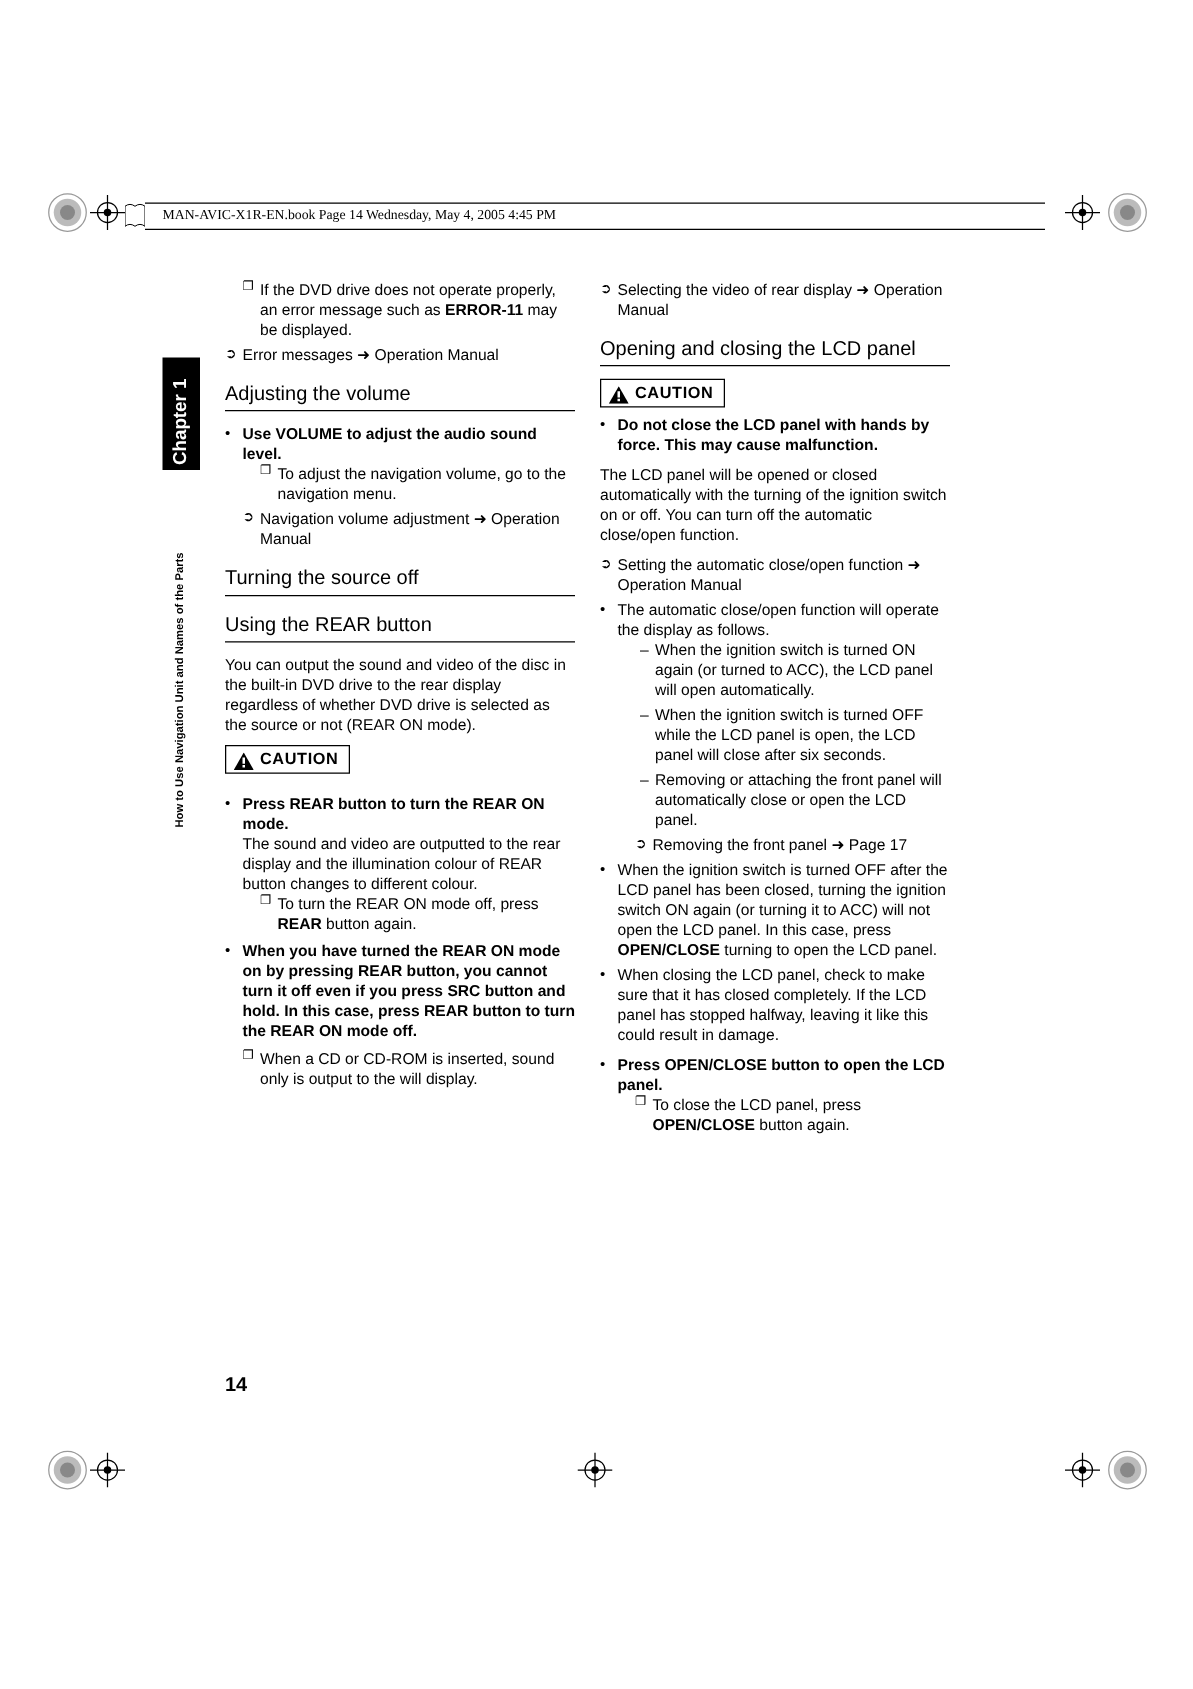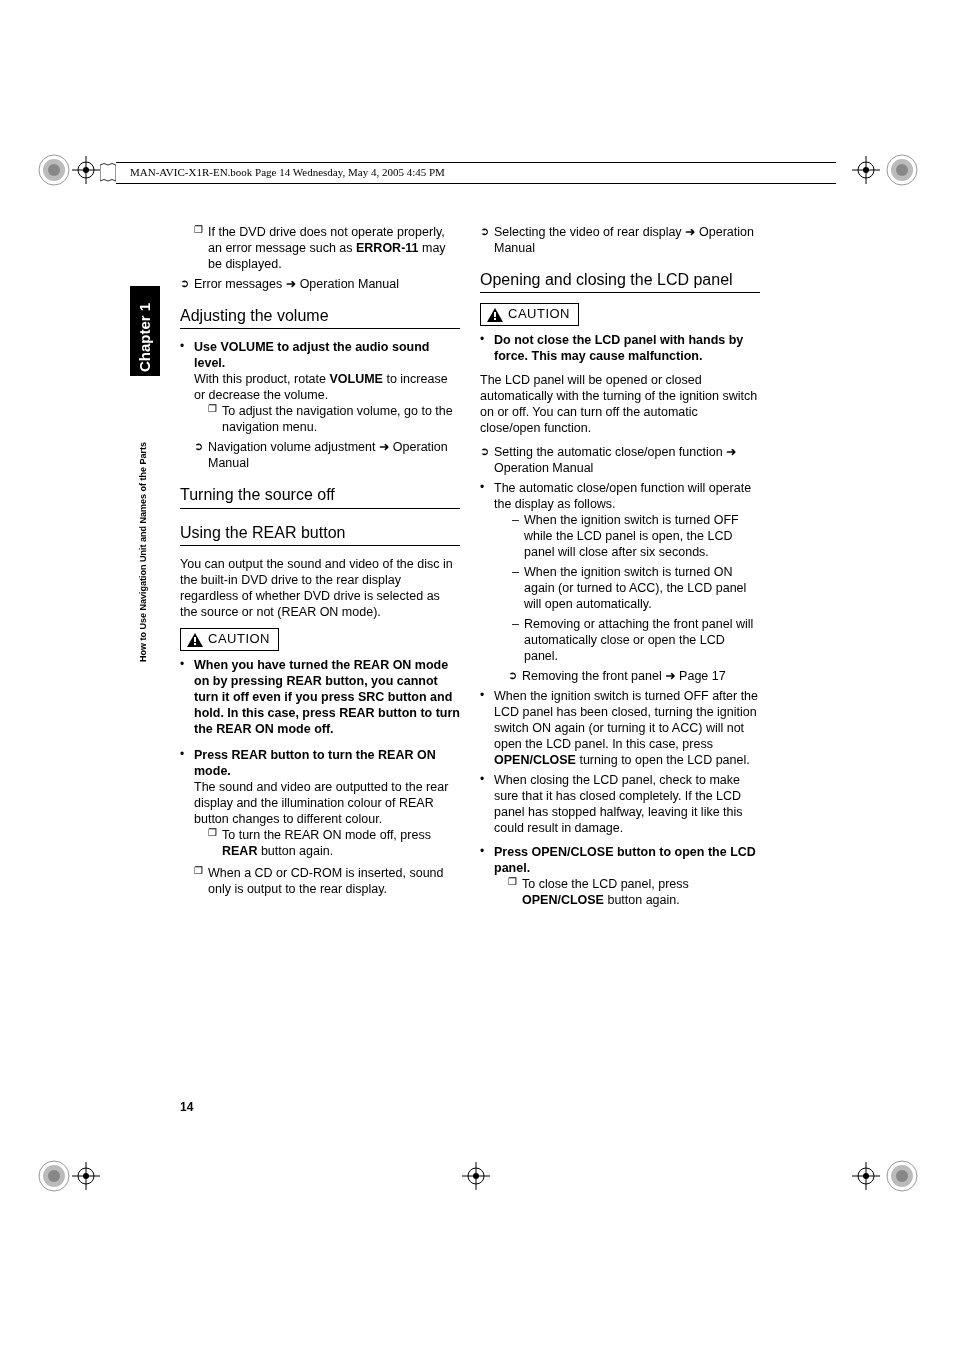--- a/index.html
+++ b/index.html
@@ -37,42 +37,42 @@
   .chapter-text { transform: rotate(-90deg); transform-origin: left top; position: absolute; left: 6px; top: 86px; width: 90px; color: #fff; font-weight: bold; font-size: 15px; white-space: nowrap; }
 
   
   .content { position: absolute; left: 180px; top: 224px; width: 600px; font-size: 12.5px; line-height: 1.28; }
   .col { float: left; }
   .col-left { width: 280px; margin-right: 20px; }
   .col-right { width: 280px; }
 
   h2.section { font-size: 16px; font-weight: normal; border-bottom: 1.5px solid #000; padding-bottom: 2px; margin-top: 14px; margin-bottom: 10px; }
 
-  .caution { display: inline-flex; align-items: center; border: 1.2px solid #000; padding: 2px 8px 2px 6px; font-weight: normal; font-size: 13px; letter-spacing: 0.5px; margin-bottom: 6px; }
+  .caution { display: inline-flex; align-items: flex-end; border: 1.2px solid #000; padding: 2px 8px 2px 6px; font-weight: bold; font-size: 13px; letter-spacing: 0.5px; margin-bottom: 6px; }
   .caution svg { width: 16px; height: 14px; margin-right: 5px; }
 
   ul.bul { list-style: none; padding: 0; margin: 0 0 6px 0; }
   ul.bul > li { position: relative; padding-left: 14px; margin-bottom: 4px; }
   ul.bul > li::before { content: "•"; position: absolute; left: 0; top: 0; font-size: 12px; }
 
   ul.square { list-style: none; padding: 0; margin: 0; }
   ul.square > li { position: relative; padding-left: 28px; margin-bottom: 4px; }
   ul.square > li::before { content: "❐"; position: absolute; left: 14px; top: 0; font-size: 10px; }
 
   ul.arrow { list-style: none; padding: 0; margin: 0; }
   ul.arrow > li { position: relative; padding-left: 14px; margin-bottom: 4px; }
   ul.arrow > li::before { content: "➲"; position: absolute; left: 0; top: 0; font-size: 11px; }
 
   ul.dash { list-style: none; padding: 0; margin: 0; }
   ul.dash > li { position: relative; padding-left: 30px; margin-bottom: 4px; }
   ul.dash > li::before { content: "–"; position: absolute; left: 18px; top: 0; }
 
   strong, b { font-weight: bold; }
 
-  .page-num { position: absolute; left: 180px; top: 1100px; font-weight: bold; font-size: 12px; }
+  .page-num { position: absolute; left: 180px; top: 1100px; font-weight: bold; font-size: 16px; }
 
 </style>
 </head>
 <body>
 
 <div class="screw screw-tl"><svg viewBox="0 0 36 36">
       <circle cx="18" cy="18" r="15" fill="none" stroke="#999" stroke-width="1"></circle>
       <circle cx="18" cy="18" r="11" fill="#bbb"></circle>
       <circle cx="18" cy="18" r="6" fill="#888"></circle>
     </svg></div>
@@ -157,21 +157,20 @@
       <li><span>If the DVD drive does not operate properly, an error message such as </span><b>ERROR-11</b><span> may be displayed.</span></li>
     </ul>
     <ul class="arrow">
       <li>Error messages ➜ Operation Manual</li>
     </ul>
 
     <h2 class="section">Adjusting the volume</h2>
     <ul class="bul">
       <li>
         <b>Use VOLUME to adjust the audio sound level.</b>
-        <div class=""><span>With this product, rotate </span><b>VOLUME</b><span> to increase or decrease the volume.</span></div>
         <ul class="square">
             <li>To adjust the navigation volume, go to the navigation menu.</li>
           </ul>
         <ul class="arrow">
             <li>Navigation volume adjustment ➜ Operation Manual</li>
           </ul>
       </li>
     </ul>
 
     <h2 class="section">Turning the source off</h2>
@@ -180,35 +179,35 @@
     <p style="margin-bottom:8px;">You can output the sound and video of the disc in the built-in DVD drive to the rear display regardless of whether DVD drive is selected as the source or not (REAR ON mode).</p>
 
     <div class="caution">
       <svg viewBox="0 0 16 14">
           <path d="M8 0 L16 14 L0 14 Z" fill="#000"></path>
           <rect x="7" y="4" width="2" height="5" fill="#fff"></rect>
           <rect x="7" y="10" width="2" height="2" fill="#fff"></rect>
         </svg>
       <span>CAUTION</span>
     </div>
-    <ul class="bul">
-      <li><b>When you have turned the REAR ON mode on by pressing REAR button, you cannot turn it off even if you press SRC button and hold. In this case, press REAR button to turn the REAR ON mode off.</b></li>
-    </ul>
-
     <ul class="bul" style="margin-top:10px;">
       <li>
         <b>Press REAR button to turn the REAR ON mode.</b>
         <div>The sound and video are outputted to the rear display and the illumination colour of REAR button changes to different colour.</div>
         <ul class="square">
             <li><span>To turn the REAR ON mode off, press </span><b>REAR</b><span> button again.</span></li>
           </ul>
       </li>
     </ul>
+
+    <ul class="bul">
+      <li><b>When you have turned the REAR ON mode on by pressing REAR button, you cannot turn it off even if you press SRC button and hold. In this case, press REAR button to turn the REAR ON mode off.</b></li>
+    </ul>
     <ul class="square">
-        <li>When a CD or CD-ROM is inserted, sound only is output to the rear display.</li>
+        <li>When a CD or CD-ROM is inserted, sound only is output to the will display.</li>
       </ul>
 
   </div>
 
   <div class="col col-right">
 
     <ul class="arrow">
       <li>Selecting the video of rear display ➜ Operation Manual</li>
     </ul>
 
@@ -229,22 +228,22 @@
     <p style="margin:8px 0;">The LCD panel will be opened or closed automatically with the turning of the ignition switch on or off. You can turn off the automatic close/open function.</p>
 
     <ul class="arrow">
       <li>Setting the automatic close/open function ➜ Operation Manual</li>
     </ul>
 
     <ul class="bul">
       <li>
         <span>The automatic close/open function will operate the display as follows.</span>
         <ul class="dash">
+          <li>When the ignition switch is turned ON again (or turned to ACC), the LCD panel will open automatically.</li>
           <li>When the ignition switch is turned OFF while the LCD panel is open, the LCD panel will close after six seconds.</li>
-          <li>When the ignition switch is turned ON again (or turned to ACC), the LCD panel will open automatically.</li>
           <li>Removing or attaching the front panel will automatically close or open the LCD panel.</li>
         </ul>
         <ul class="arrow" style="padding-left:14px;">
           <li>Removing the front panel ➜ Page 17</li>
         </ul>
       </li>
       <li><span>When the ignition switch is turned OFF after the LCD panel has been closed, turning the ignition switch ON again (or turning it to ACC) will not open the LCD panel. In this case, press </span><b>OPEN/CLOSE</b><span> turning to open the LCD panel.</span></li>
       <li>When closing the LCD panel, check to make sure that it has closed completely. If the LCD panel has stopped halfway, leaving it like this could result in damage.</li>
     </ul>
 

